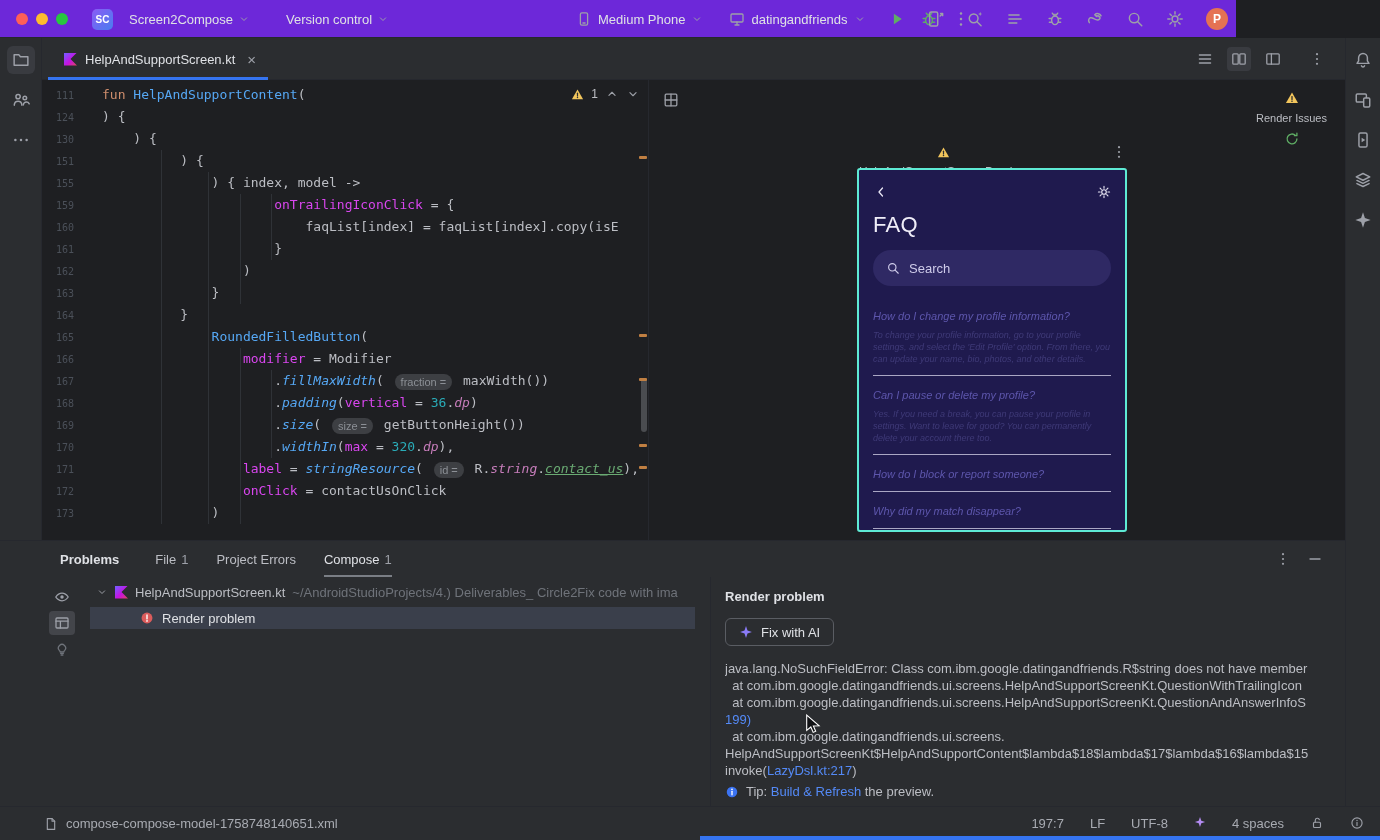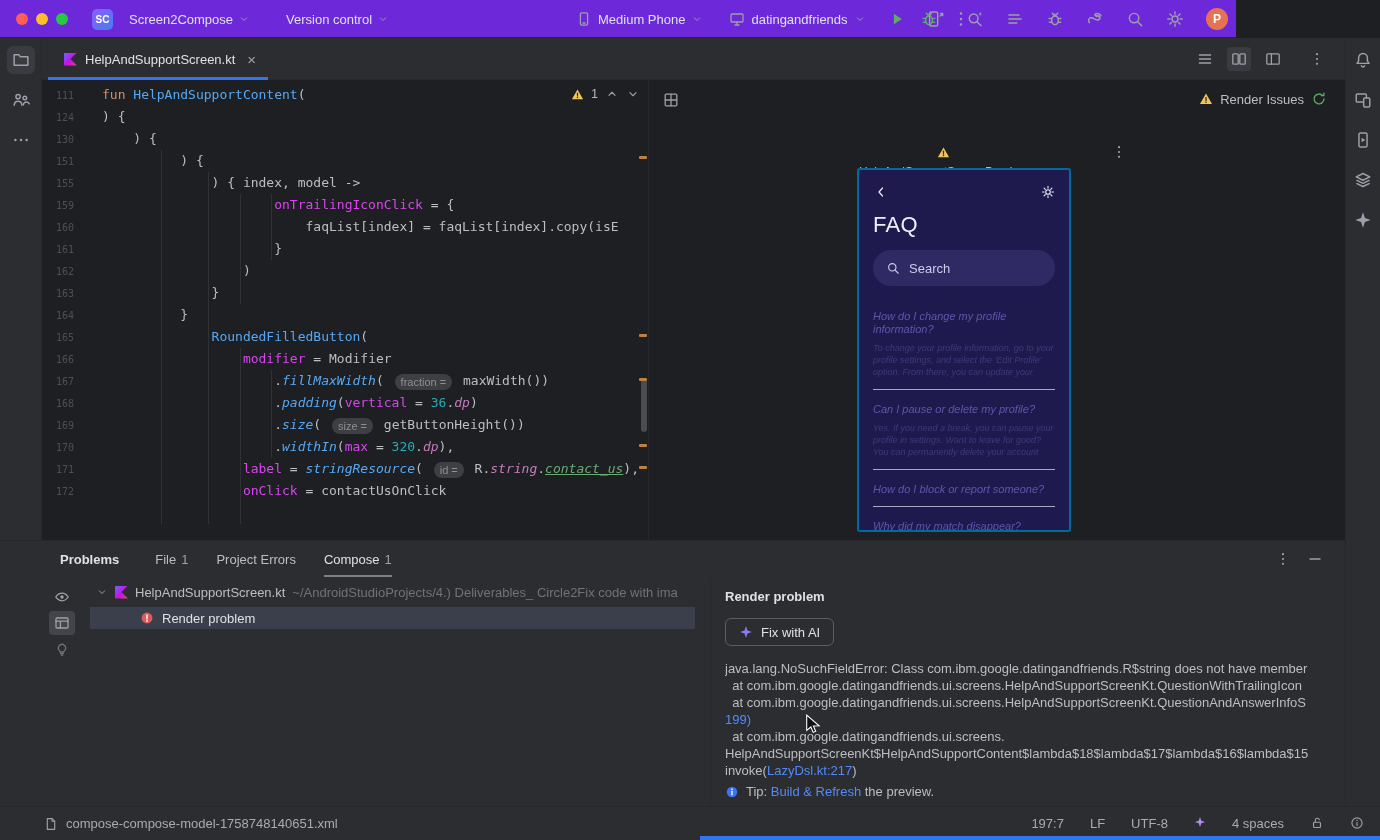--- a/index.html
+++ b/index.html
@@ -68,25 +68,25 @@
   .iguide { position:absolute; width:1px; background:#2F3237; }
   .editor-widget { position:absolute; top:5px; right:4px; display:flex; align-items:center; gap:7px; background:#1E1F22; padding:2px 4px; }
   .wcount { font-size:12px; color:#BCBEC4; }
   .scroll-thumb { position:absolute; right:1px; top:298px; width:6px; height:54px; background:#4A4C50; border-radius:3px; }
   .stripe { position:absolute; right:1px; width:8px; height:3px; background:#C07F42; border-radius:1px; }
 
   
   .preview { position:absolute; left:606px; top:42px; width:697px; height:460px; background:#1E1F22;
     border-left:1px solid #26282E; overflow:hidden; }
   .pv-corner { position:absolute; left:14px; top:12px; }
-  .pv-issues { position:absolute; right:18px; top:11px; display:flex; align-items:center; gap:7px; font-size:13px; color:#BCBEC4; }
+  .pv-issues { position:absolute; right:18px; top:11px; display:flex; align-items:center; gap:7px; font-size:11px; color:#BCBEC4;flex-direction:column; }
   .pv-label { position:absolute; left:210px; top:66px; display:flex; align-items:center; gap:6px; font-size:12px; color:#BCBEC4;flex-direction:column; }
   .pv-kebab { position:absolute; left:462px; top:64px; }
-  .phone { position:absolute; left:208px; top:88px; width:214px; height:364px; background:#1F1A4E;
-    border:2px solid #0369a1; border-radius:3px; overflow:hidden; }
+  .phone { position:absolute; left:208px; top:88px; width:270px; height:364px; background:#1F1A4E;
+    border:2px solid #5eead4; border-radius:3px; overflow:hidden; }
   .screen { position:absolute; inset:0; padding:10px 14px; }
   .ph-topbar { height:24px; display:flex; align-items:center; justify-content:space-between; }
   .ph-title { margin-top:8px; font-size:22px; font-weight:500; color:#EFEDF8; letter-spacing:.3px; }
   .ph-search { margin-top:12px; height:36px; border-radius:18px; background:#2F2964; display:flex; align-items:center;
     gap:9px; padding:0 13px; color:#CFCCEA; font-size:13px; }
   .faq-list { margin-top:24px;font-style:italic; }
   .faq-item { margin-bottom:13px; }
   .faq-q { font-size:11px; line-height:13px; color:#5D56AC; font-weight:500; }
   .faq-a { margin-top:6px; font-size:9px; line-height:12px; color:#3F3A78; max-height:37px; overflow:hidden; }
   .faq-div { margin-top:10px; border-top:1px solid rgba(205,203,226,.8); }
@@ -447,20 +447,21 @@
           <div class="code-line"><span class="ln">163</span><span>              </span><span class="tk-p">}</span></div>
           <div class="code-line"><span class="ln">164</span><span>          </span><span class="tk-p">}</span></div>
           <div class="code-line"><span class="ln">165</span><span>              </span><span class="tk-f">RoundedFilledButton</span><span class="tk-p">(</span></div>
           <div class="code-line"><span class="ln">166</span><span>                  </span><span class="tk-n">modifier</span><span class="tk-p"> = Modifier</span></div>
           <div class="code-line"><span class="ln">167</span><span>                      </span><span class="tk-p">.</span><span class="tk-x">fillMaxWidth</span><span class="tk-p">( </span><span class="tk-c">fraction =</span><span class="tk-p"> maxWidth())</span></div>
           <div class="code-line"><span class="ln">168</span><span>                      </span><span class="tk-p">.</span><span class="tk-x">padding</span><span class="tk-p">(</span><span class="tk-n">vertical</span><span class="tk-p"> = </span><span class="tk-m">36</span><span class="tk-p">.</span><span class="tk-pr">dp</span><span class="tk-p">)</span></div>
           <div class="code-line"><span class="ln">169</span><span>                      </span><span class="tk-p">.</span><span class="tk-x">size</span><span class="tk-p">( </span><span class="tk-c">size =</span><span class="tk-p"> getButtonHeight())</span></div>
           <div class="code-line"><span class="ln">170</span><span>                      </span><span class="tk-p">.</span><span class="tk-x">widthIn</span><span class="tk-p">(</span><span class="tk-n">max</span><span class="tk-p"> = </span><span class="tk-m">320</span><span class="tk-p">.</span><span class="tk-pr">dp</span><span class="tk-p">),</span></div>
           <div class="code-line"><span class="ln">171</span><span>                  </span><span class="tk-n">label</span><span class="tk-p"> = </span><span class="tk-x">stringResource</span><span class="tk-p">( </span><span class="tk-c">id =</span><span class="tk-p"> R.</span><span class="tk-pr">string</span><span class="tk-p">.</span><span class="tk-r">contact_us</span><span class="tk-p">),</span></div>
           <div class="code-line"><span class="ln">172</span><span>                  </span><span class="tk-n">onClick</span><span class="tk-p"> = contactUsOnClick</span></div>
+          <div class="code-line"><span class="ln">173</span><span>              </span><span class="tk-p">)</span></div>
         </div>
       <div class="editor-widget">
         <span class="ic ic13">
             <svg viewBox="0 0 16 16" fill="none" stroke="currentColor" stroke-width="1.3" stroke-linecap="round" stroke-linejoin="round">
               <path d="M8 1.8l6.9 12H1.1z" fill="#F2C55C" stroke="none"></path>
               <path d="M8 6.4v3.4" stroke="#2B2D30" stroke-width="1.5"></path>
               <circle cx="8" cy="11.7" r=".9" fill="#2B2D30" stroke="none"></circle>
             </svg>
           </span>
         <span class="wcount">1</span>

